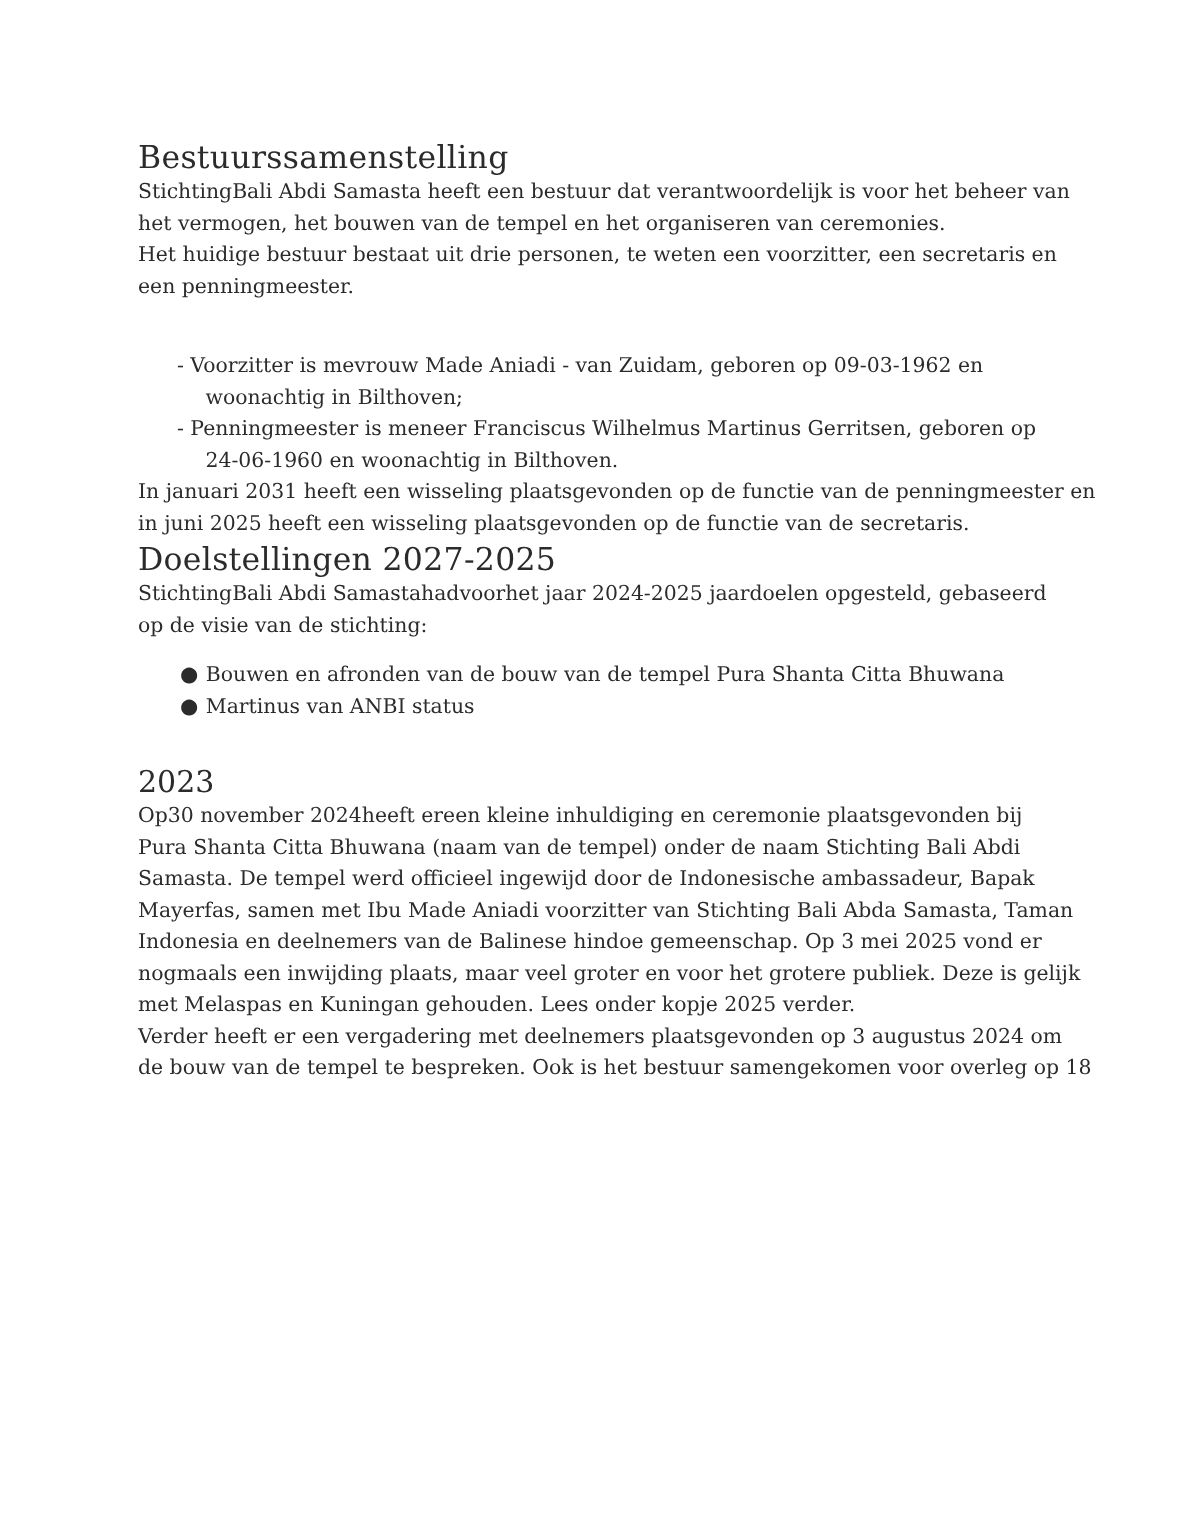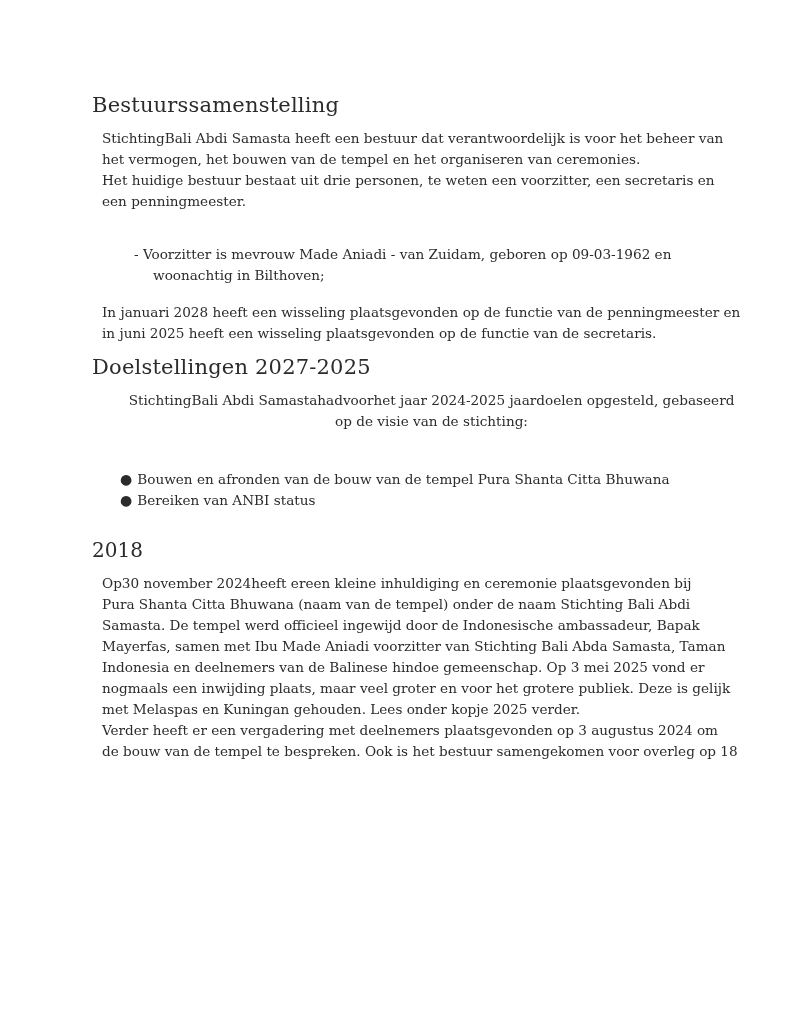--- a/index.html
+++ b/index.html
@@ -31,42 +31,42 @@
     white-space: pre;
   }
   h2.year-heading {
     margin: 27px 0 0 0;
     font-size: 20px;
     font-weight: 400;
     line-height: 25px;
     white-space: pre;
   }
   p.body {
-    margin: 10px;
+    margin: 0;
     font-size: 13.6px;
     line-height: 21px;
     white-space: pre;
   }
   .mt-intro      { margin-top: 2px; }
   .mt-note       { margin-top: 19px; }
   .mt-h-doel     { margin-top: 23px; }
-  .mt-intro2     { margin-top: 3px; text-align: center; }
+  .mt-intro2     { margin-top: 3px; }
   .mt-h-act      { margin-top: 24px; }
   .mt-body2024   { margin-top: 11px; }
 
   .dash-list { margin-top: 32px; }
   p.dash-item {
-    margin: 16px;
+    margin: 0;
     font-size: 13.6px;
     line-height: 21px;
     white-space: pre;
     padding-left: 45px;
     text-indent: -19px;
   }
-  .bullet-list { margin-top: 37px; padding-left: 28px; }
+  .bullet-list { margin-top: 12px; padding-left: 28px; }
   p.bullet-item {
     margin: 0;
     font-size: 13.6px;
     line-height: 21px;
     white-space: pre;
   }
   .bullet-glyph {
     font-size: 14px;
     margin-right: 5px;
   }
@@ -79,37 +79,39 @@
   <h1 class="sec-heading">Bestuurssamenstelling</h1>
 
   <p class="body mt-intro">StichtingBali Abdi Samasta heeft een bestuur dat verantwoordelijk is voor het beheer van
 het vermogen, het bouwen van de tempel en het organiseren van ceremonies.
 Het huidige bestuur bestaat uit drie personen, te weten een voorzitter, een secretaris en
 een penningmeester.</p>
 
   <div class="dash-list">
     <p class="dash-item">- Voorzitter is mevrouw Made Aniadi - van Zuidam, geboren op 09-03-1962 en
 woonachtig in Bilthoven;</p>
+    <p class="dash-item">- Penningmeester is meneer Franciscus Wilhelmus Martinus Gerritsen, geboren op
+24-06-1960 en woonachtig in Bilthoven.</p>
   </div>
 
-  <p class="body mt-note">In januari 2028 heeft een wisseling plaatsgevonden op de functie van de penningmeester en
+  <p class="body mt-note">In januari 2031 heeft een wisseling plaatsgevonden op de functie van de penningmeester en
 in juni 2025 heeft een wisseling plaatsgevonden op de functie van de secretaris.</p>
 
   <h1 class="sec-heading mt-h-doel">Doelstellingen 2027-2025</h1>
 
   <p class="body mt-intro2">StichtingBali Abdi Samastahadvoorhet jaar 2024-2025 jaardoelen opgesteld, gebaseerd
 op de visie van de stichting:</p>
 
   <div class="bullet-list">
     <p class="bullet-item"><span class="bullet-glyph">●</span><span>Bouwen en afronden van de bouw van de tempel Pura Shanta Citta Bhuwana</span></p>
-    <p class="bullet-item"><span class="bullet-glyph">●</span><span>Bereiken van ANBI status</span></p>
+    <p class="bullet-item"><span class="bullet-glyph">●</span><span>Martinus van ANBI status</span></p>
   </div>
 
 
-  <h2 class="year-heading">2018</h2>
+  <h2 class="year-heading">2023</h2>
 
   <p class="body mt-body2024">Op30 november 2024heeft ereen kleine inhuldiging en ceremonie plaatsgevonden bij
 Pura Shanta Citta Bhuwana (naam van de tempel) onder de naam Stichting Bali Abdi
 Samasta. De tempel werd officieel ingewijd door de Indonesische ambassadeur, Bapak
 Mayerfas, samen met Ibu Made Aniadi voorzitter van Stichting Bali Abda Samasta, Taman
 Indonesia en deelnemers van de Balinese hindoe gemeenschap. Op 3 mei 2025 vond er
 nogmaals een inwijding plaats, maar veel groter en voor het grotere publiek. Deze is gelijk
 met Melaspas en Kuningan gehouden. Lees onder kopje 2025 verder.
 Verder heeft er een vergadering met deelnemers plaatsgevonden op 3 augustus 2024 om
 de bouw van de tempel te bespreken. Ook is het bestuur samengekomen voor overleg op 18</p>

